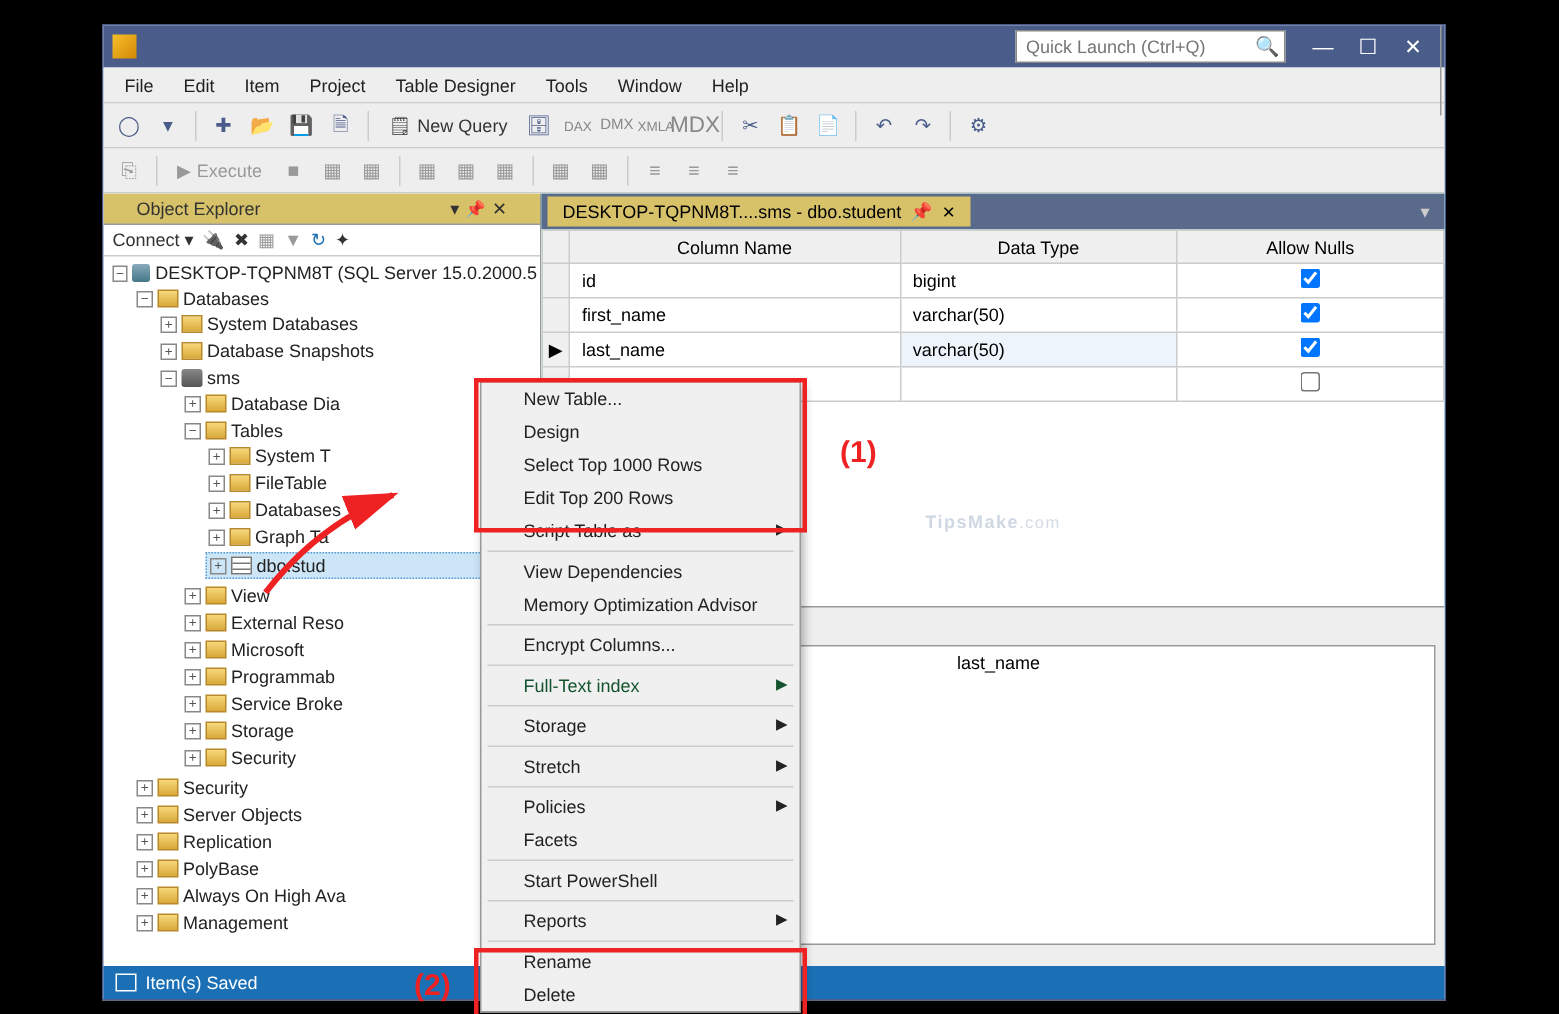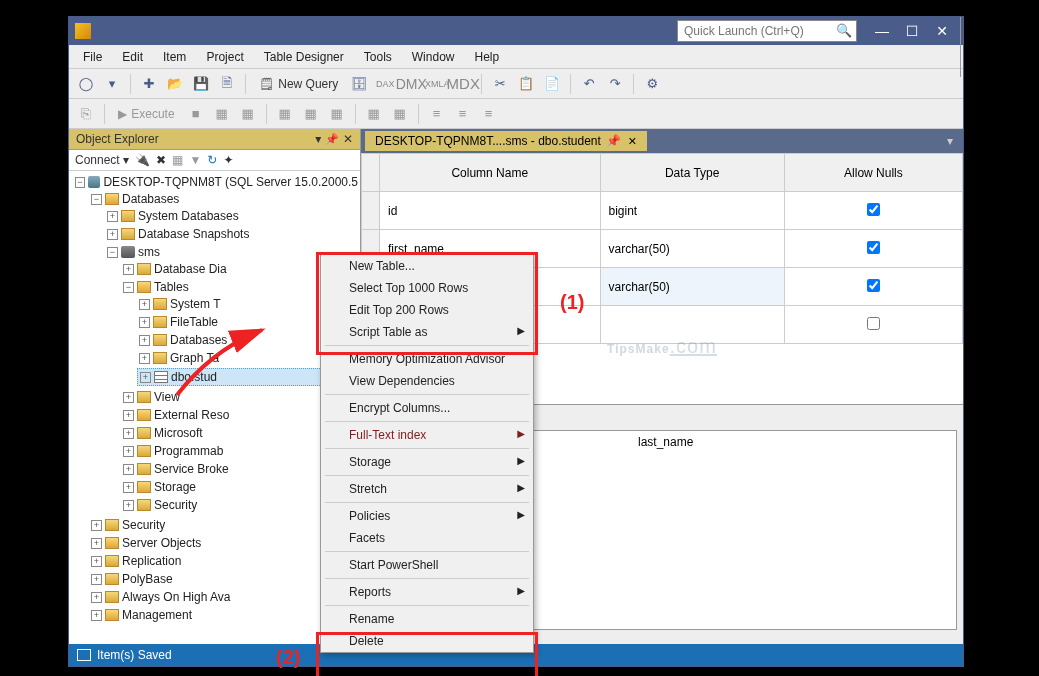--- a/index.html
+++ b/index.html
@@ -16,21 +16,21 @@
 .win-btns div { width:30px; height:22px; display:flex; align-items:center; justify-content:center; color:#fff; font-size:14px;}
 .menubar { background:#eee; border-bottom:1px solid #ccc; height:24px; display:flex; align-items:center; padding:0 6px; gap:4px;}
 .menubar span { padding:2px 8px; font-size:12px; color:#222;}
 .toolbar { background:#eee; border-bottom:1px solid #ccc; height:30px; display:flex; align-items:center; padding:0 6px; gap:4px;}
 .tb-btn { width:22px; height:22px; display:flex; align-items:center; justify-content:center; color:#4a5d8a; font-size:13px;}
 .tb-sep { width:1px; height:20px; background:#ccc; margin:0 3px;}
 .tb-text { padding:2px 6px; display:flex; align-items:center; gap:4px; color:#333;}
 .tb-text.disabled { color:#999;}
 .body { flex:1; display:flex; overflow:hidden; }
 .oe { width:292px; background:#fff; border-right:1px solid #999; display:flex; flex-direction:column;}
-.oe-header { background:#d7c26a; padding:3px 7px; display:flex; align-items:center; font-size:12px; color:#333; border-bottom:1px solid #999;}
+.oe-header { background:#d7c26a; padding:3px 22px; display:flex; align-items:center; font-size:12px; color:#333; border-bottom:1px solid #999;}
 .oe-header .title { flex:1; }
 .oe-header .pin { font-size:11px; color:#333; margin-left:4px;}
 .oe-toolbar { padding:3px 6px; display:flex; align-items:center; gap:6px; border-bottom:1px solid #ccc;}
 .oe-toolbar span { font-size:12px; color:#333;}
 .tree { flex:1; overflow:auto; padding:2px 0; font-size:12px; color:#222;}
 .tree ul { list-style:none; padding-left:16px;}
 .tree li { white-space:nowrap; padding:1px 0;}
 .tree .row { display:flex; align-items:center; gap:3px; padding:1px 2px;}
 .tree .exp { width:11px; height:11px; border:1px solid #888; display:inline-flex; align-items:center; justify-content:center; font-size:9px; line-height:1; color:#555; cursor:pointer;}
 .tree .ico { width:14px; height:12px; display:inline-block;}
@@ -38,40 +38,40 @@
 .db { background:linear-gradient(#888,#555); border-radius:2px;}
 .tbl { background:#fff; border:1px solid #777; background-image:linear-gradient(#777,#777),linear-gradient(#777,#777); background-size:100% 1px,100% 1px; background-position:0 3px,0 7px; background-repeat:no-repeat;}
 .srv { background:linear-gradient(#8ab,#478); border-radius:2px;}
 .tree .sel { background:#cde6f7; border:1px dotted #5a9bd4;}
 .main { flex:1; display:flex; flex-direction:column; background:#5eead4;}
 .tabbar { background:#5a6a8a; display:flex; align-items:center; padding:2px 4px;}
 .tab { background:#d7c26a; padding:3px 10px; display:flex; align-items:center; gap:6px; font-size:12px;}
 .tab .close-x{font-size:11px;}
 .doc { flex:1; background:#fff; display:flex; flex-direction:column; position:relative;}
 .grid { border-collapse:collapse; width:100%;}
-.grid th, .grid td { border:1px solid #ccc; padding:3px 8px; text-align:left; font-size:12px; height:38px;}
+.grid th, .grid td { border:1px solid #ccc; padding:3px 8px; text-align:left; font-size:12px; height:22px;}
 .grid th { background:#f0f0f0; font-weight:normal; text-align:center;}
 .grid .rowhdr { width:18px; background:#f0f0f0; text-align:center; padding:0;}
 .grid .cb { text-align:center;}
 .grid .cb input { width:13px; height:13px;}
 .grid td.sel-cell { border:1px dotted #5a9bd4; background:#eef4fb;}
 .watermark { position:absolute; left:50%; top:160px; transform:translateX(-50%); font-size:44px; font-weight:bold; color:rgba(80,110,150,0.28); letter-spacing:1px; pointer-events:none; font-family:Arial,sans-serif;}
-.watermark .com{font-size:20px; color:rgba(80,110,150,0.25); font-weight:normal;text-decoration:underline;}
+.watermark .com{font-size:11px; color:rgba(80,110,150,0.25); font-weight:normal;}
 .props { position:absolute; left:0; right:0; bottom:0; height:240px; background:#eee; border-top:1px solid #999;}
 .props-tabs { padding:3px 6px;}
 .props-tab { display:inline-block; border:1px solid #999; border-bottom:none; padding:2px 10px; background:#fff; font-size:12px;}
 .props-body { background:#fff; margin:0 6px 6px; border:1px solid #999; height:200px; overflow:auto;}
 .props-row { display:flex; padding:2px 0;}
 .props-row .k { width:260px; padding:2px 10px; color:#555;}
 .props-row .v { flex:1; padding:2px 10px;}
 .statusbar { background:#1a6fb5; color:#fff; height:22px; display:flex; align-items:center; padding:0 8px; font-size:12px;}
 .statusbar .st-ico { width:14px; height:12px; border:1px solid #fff; margin-right:6px;}
 .ctxmenu { position:absolute; left:320px; top:254px; width:214px; background:#f0f0f0; border:1px solid #999; box-shadow:2px 2px 6px rgba(0,0,0,0.3); z-index:100;}
 .ctxmenu .mi { padding:4px 10px 4px 28px; font-size:12px; color:#222; position:relative;}
-.ctxmenu .mi.disabled { color:#7f1d1d;}
+.ctxmenu .mi.disabled { color:#14532d;}
 .ctxmenu .sep { height:1px; background:#ccc; margin:2px 4px;}
 .ctxmenu .mi .arrow { position:absolute; right:8px; top:4px; font-size:10px;}
 .red-box { position:absolute; border:3px solid #e22; pointer-events:none; z-index:200;}
 .anno { position:absolute; color:#e22; font-weight:bold; font-size:20px; z-index:201; font-family:Arial;}
 .red-arrow { position:absolute; z-index:199; pointer-events:none;}
 .hrule { position:absolute; right:2px; top:0; width:1px; height:60px; background:#999;}
 </style>
 </head>
 <body>
 
@@ -111,21 +111,21 @@
     <div class="tb-btn">📂</div>
     <div class="tb-btn">💾</div>
     <div class="tb-btn">🗎</div>
     <div class="tb-sep"></div>
     <div class="tb-text">
         <span>🗒</span>
         <span>New Query</span>
       </div>
     <div class="tb-btn">🗄</div>
     <div class="tb-btn" style="font-size:9px;color:#888">DAX</div>
-    <div class="tb-btn" style="font-size:14px;color:#888">DMX</div>
+    <div class="tb-btn" style="font-size:10px;color:#888">DMX</div>
     <div class="tb-btn" style="font-size:9px;color:#888">XMLA</div>
     <div class="tb-btn" style="font-size:15px;color:#888">MDX</div>
     <div class="tb-sep"></div>
     <div class="tb-btn">✂</div>
     <div class="tb-btn">📋</div>
     <div class="tb-btn">📄</div>
     <div class="tb-sep"></div>
     <div class="tb-btn">↶</div>
     <div class="tb-btn">↷</div>
     <div class="tb-sep"></div>
@@ -432,26 +432,27 @@
   </div>
 
   <div class="statusbar">
     <span class="st-ico"></span>
     <span>Item(s) Saved</span>
   </div>
 </div>
 
 <div class="ctxmenu" id="ctx">
     <div class="mi">New Table...</div>
+    <div class="mi">Design</div>
     <div class="mi">Select Top 1000 Rows</div>
     <div class="mi">Edit Top 200 Rows</div>
     <div class="mi">Script Table as<span class="arrow">▶</span></div>
     <div class="sep"></div>
+    <div class="mi">View Dependencies</div>
     <div class="mi">Memory Optimization Advisor</div>
-    <div class="mi">View Dependencies</div>
     <div class="sep"></div>
     <div class="mi">Encrypt Columns...</div>
     <div class="sep"></div>
     <div class="mi disabled">Full-Text index<span class="arrow">▶</span></div>
     <div class="sep"></div>
     <div class="mi">Storage<span class="arrow">▶</span></div>
     <div class="sep"></div>
     <div class="mi">Stretch<span class="arrow">▶</span></div>
     <div class="sep"></div>
     <div class="mi">Policies<span class="arrow">▶</span></div>

